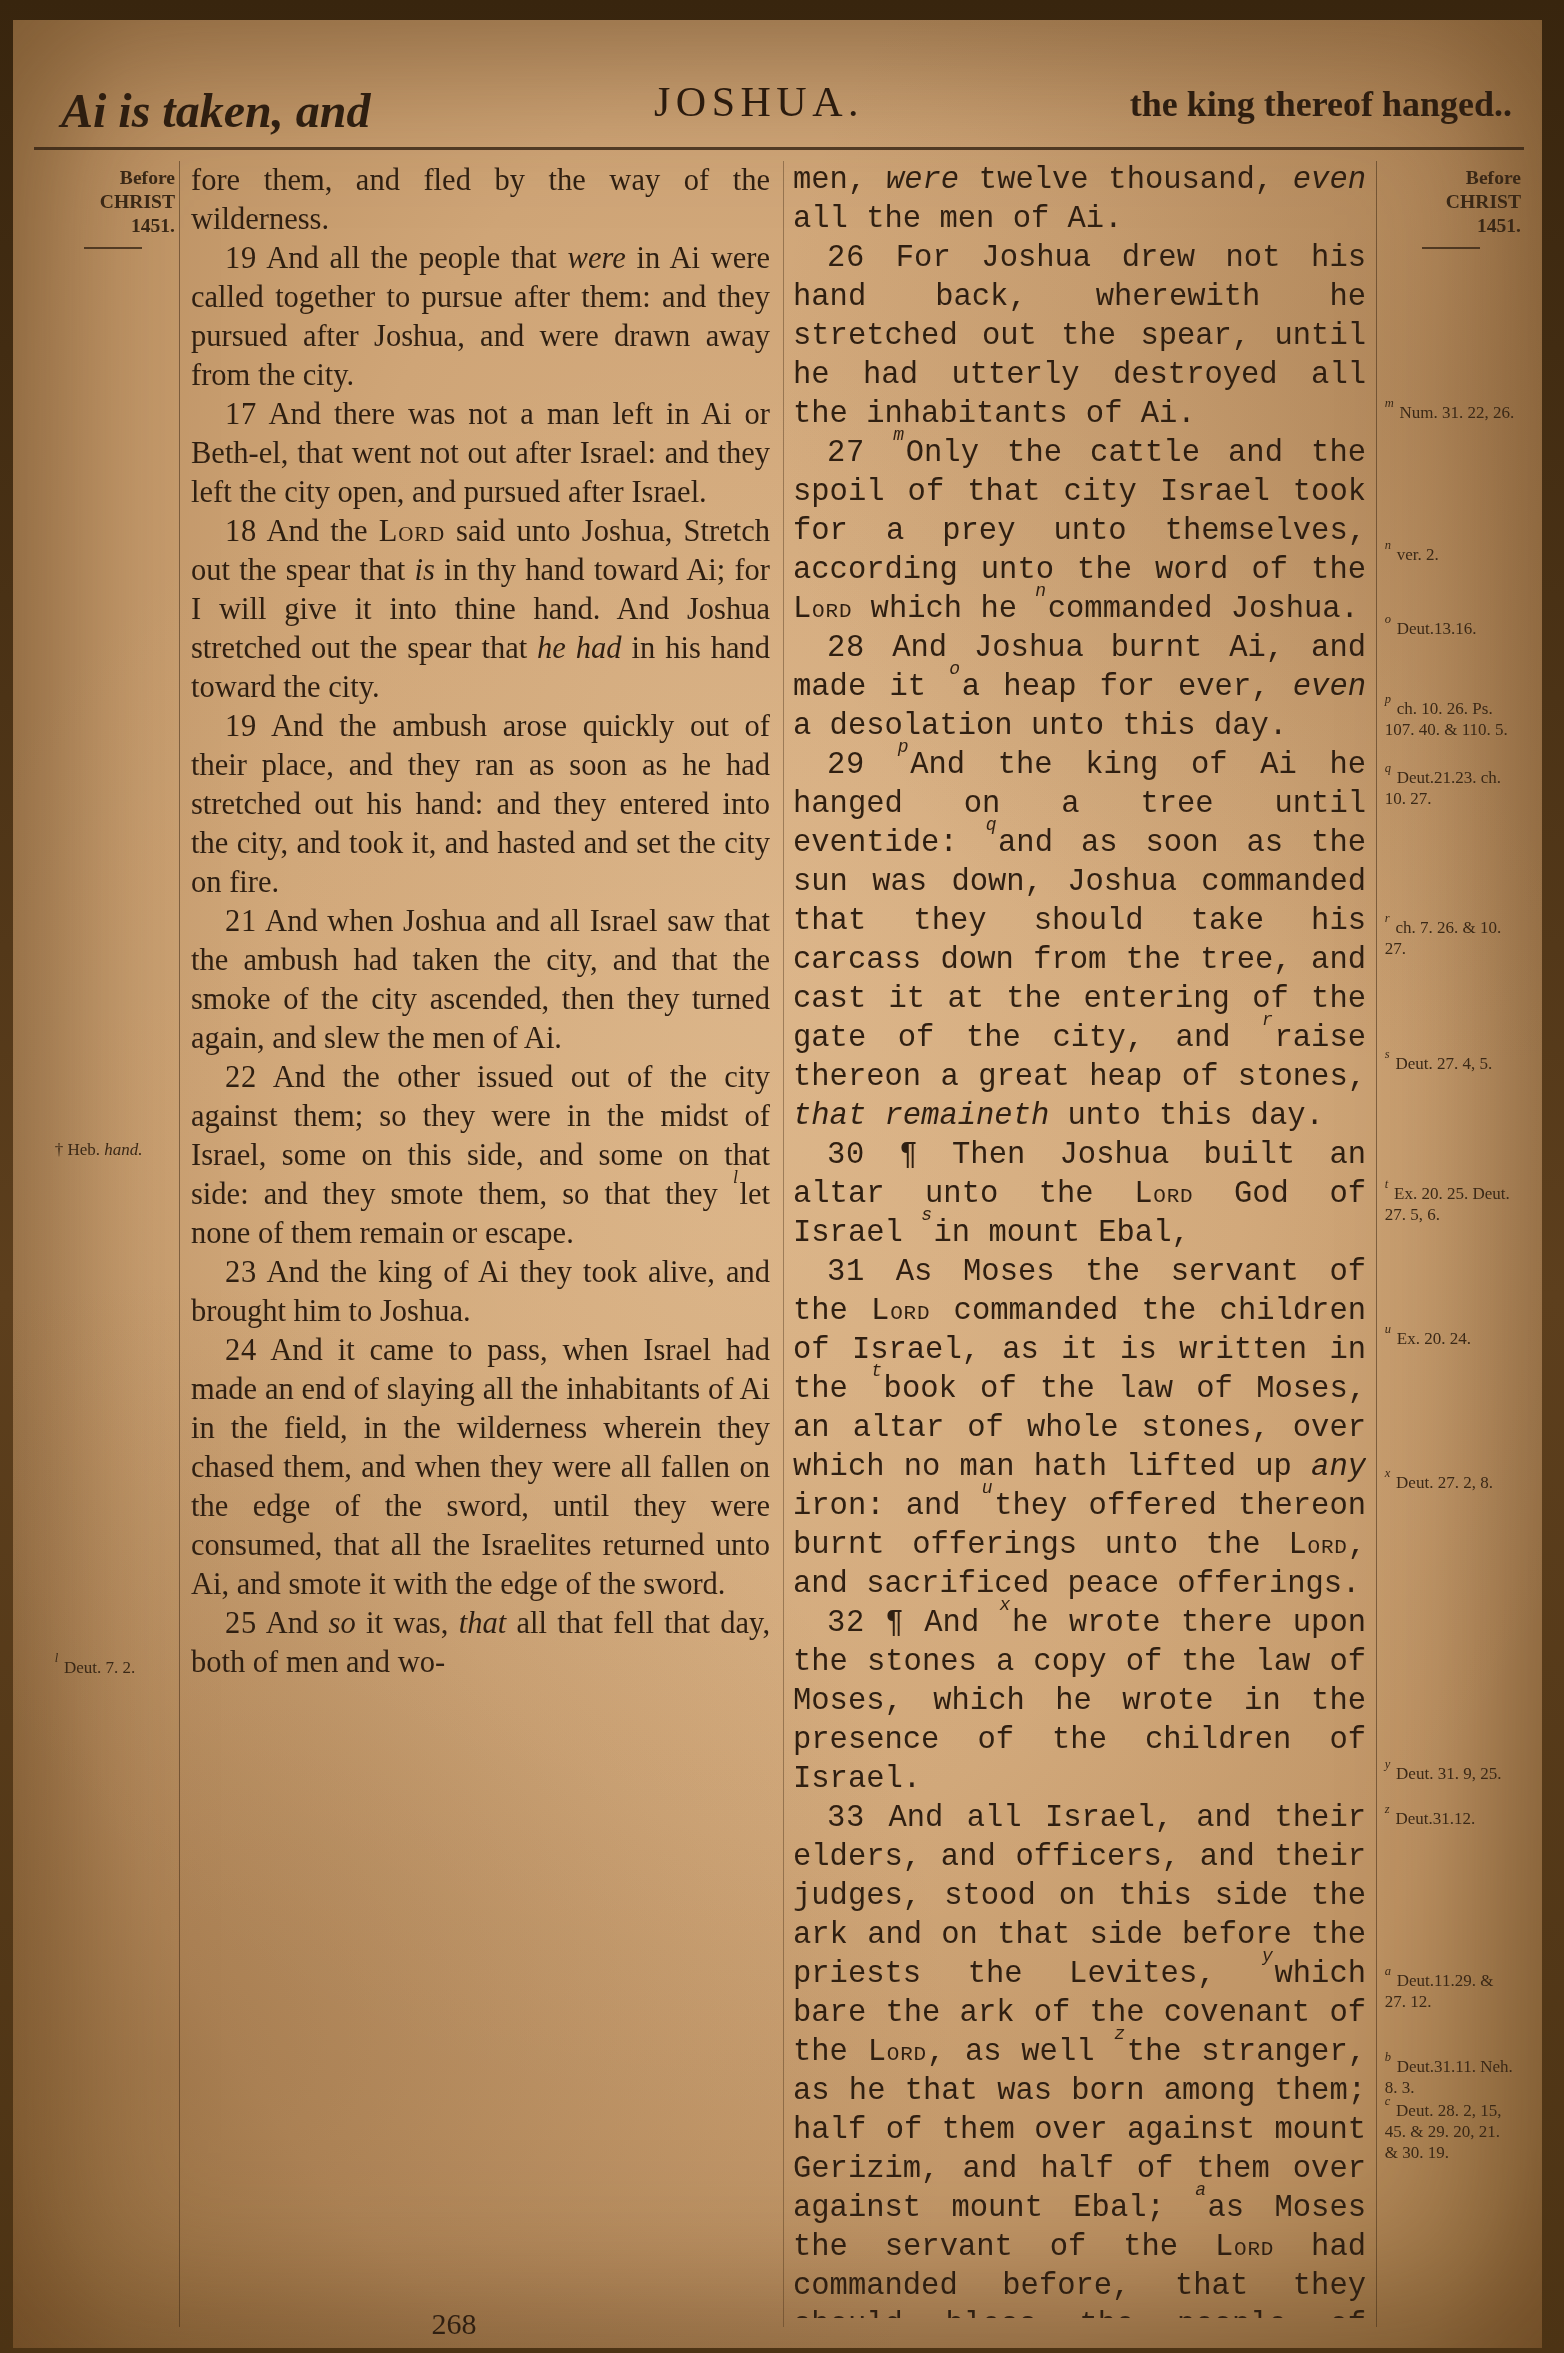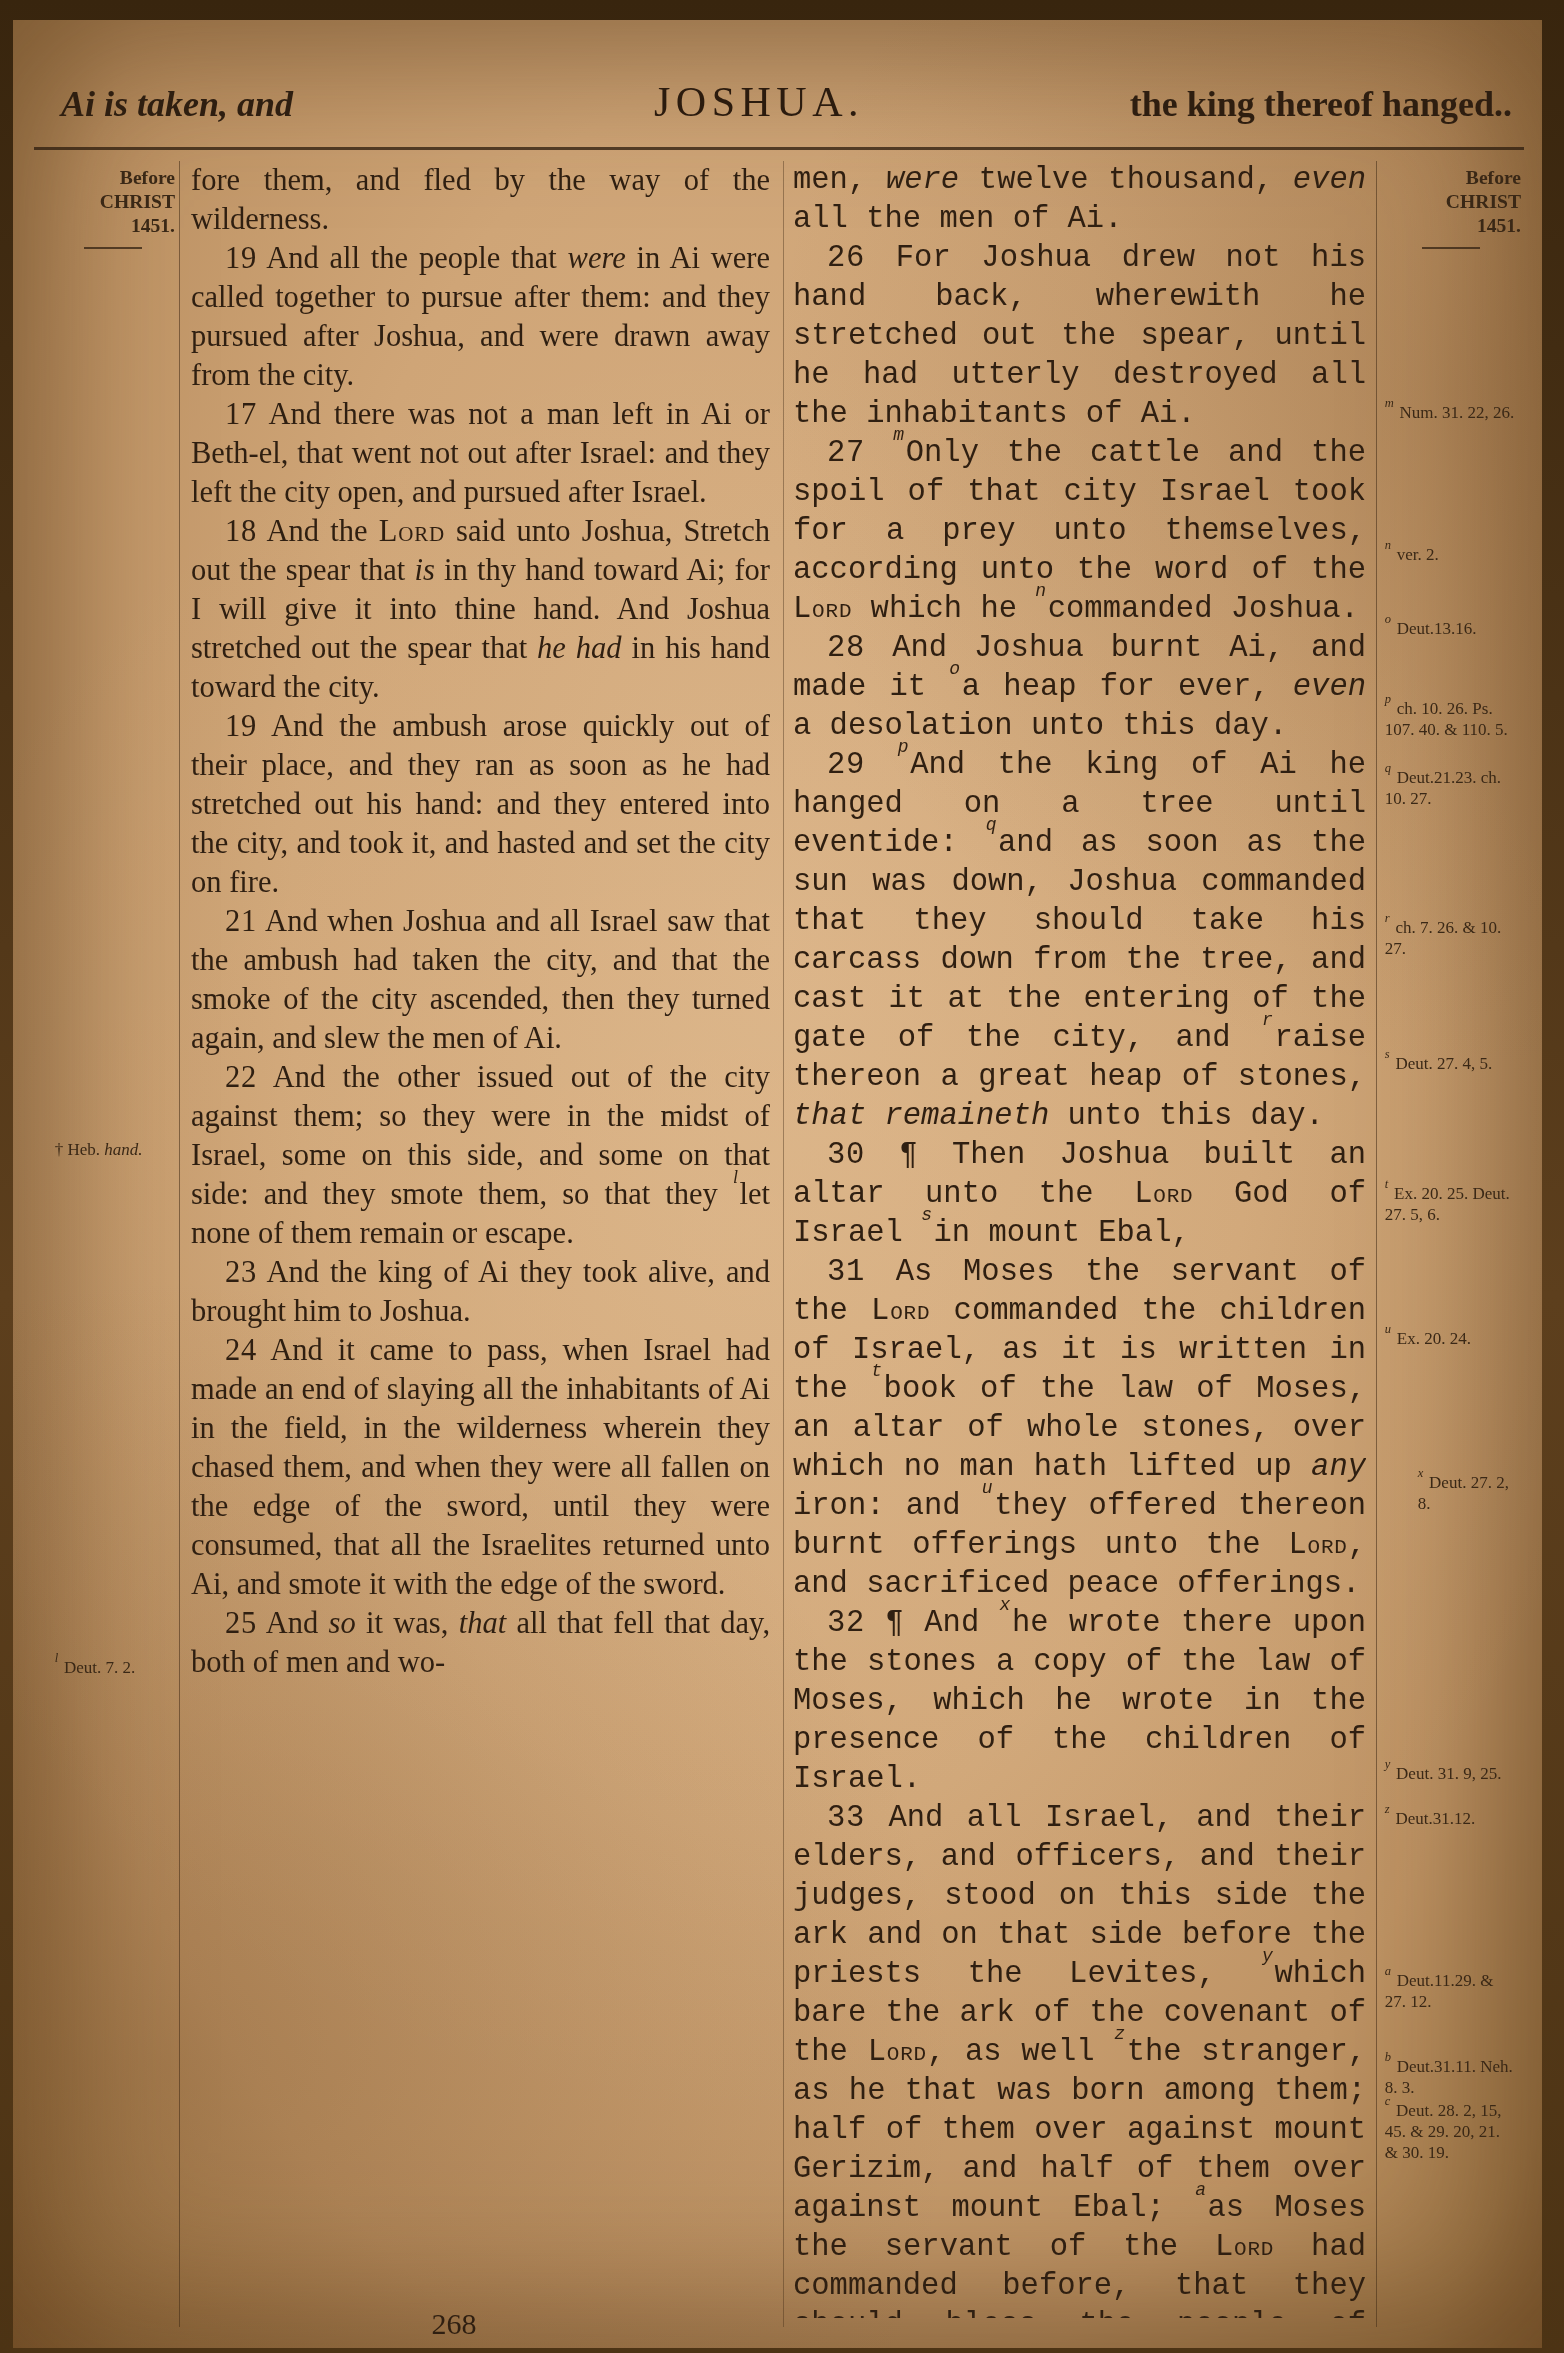--- a/index.html
+++ b/index.html
@@ -12,21 +12,21 @@
   .paper { position:absolute; left:12.5px; top:20.3px; right:23.5px; bottom:6.3px;
            background:radial-gradient(ellipse at 50% 40%, #d8b084 0%, #cfa577 45%, #bd9263 75%, #a37а4b 92%, #8d6538 100%);
            background:radial-gradient(ellipse at 50% 40%, #d8b084 0%, #cfa577 45%, #bd9263 75%, #a37b4b 92%, #8d6538 100%);
            box-shadow: inset 0 0 141px 39px rgba(88,57,24,.55); }
   .paper::after { content:""; position:absolute; inset:0; pointer-events:none;
            background:
              radial-gradient(circle at 10% 88%, rgba(110,72,34,.28), transparent 32%),
              radial-gradient(circle at 94% 16%, rgba(110,72,34,.22), transparent 28%),
              radial-gradient(circle at 48% 52%, rgba(255,228,186,.14), transparent 62%); }
 
-  .hdr-left  { position:absolute; left:61px;  top:83px; font-size:36px; font-weight:bold; font-style:italic; color:#2e1e10; }
+  .hdr-left  { position:absolute; left:61px;  top:83px; font-size:48px; font-weight:bold; font-style:italic; color:#2e1e10; }
   .hdr-right { position:absolute; right:53px; top:83px; font-size:36px; font-weight:bold; color:#2e1e10; }
   .hdr-center{ position:absolute; left:0; right:47px; top:78px; text-align:center; font-size:42px;
                letter-spacing:5.5px; color:#2b1b0e; }
 
   .rule-h { position:absolute; left:34px; right:41px; top:147px; border-top:3.1px solid rgba(48,31,15,.78); }
 
   .vline { position:absolute; top:161px; height:2166px; width:0; }
   .v1 { left:179px;  border-left:1.6px solid rgba(66,43,21,.55); }
   .v2 { left:783px; border-left:1.6px solid rgba(66,43,21,.40); }
   .v3 { left:1376px; border-left:1.6px solid rgba(66,43,21,.55); }
@@ -117,21 +117,21 @@
     </div>
   <div class="note" style="top: 236px;"><sup class="ref">m</sup> Num. 31. 22, 26.</div>
       <div class="note" style="top: 378px;"><sup class="ref">n</sup> ver. 2.</div>
       <div class="note" style="top: 452px;"><sup class="ref">o</sup> Deut.13.16.</div>
       <div class="note" style="top: 532px;"><sup class="ref">p</sup> ch. 10. 26. Ps. 107. 40. &amp; 110. 5.</div>
       <div class="note" style="top: 601px;"><sup class="ref">q</sup> Deut.21.23. ch. 10. 27.</div>
       <div class="note" style="top: 751px;"><sup class="ref">r</sup> ch. 7. 26. &amp; 10. 27.</div>
       <div class="note" style="top: 887px;"><sup class="ref">s</sup> Deut. 27. 4, 5.</div>
       <div class="note" style="top: 1017px;"><sup class="ref">t</sup> Ex. 20. 25. Deut. 27. 5, 6.</div>
       <div class="note" style="top: 1162px;"><sup class="ref">u</sup> Ex. 20. 24.</div>
-      <div class="note" style="top: 1306px; margin-left: 33px;"><sup class="ref">x</sup> Deut. 27. 2, 8.</div>
+      <div class="note" style="top: 1306px;"><sup class="ref">x</sup> Deut. 27. 2, 8.</div>
       <div class="note" style="top: 1597px;"><sup class="ref">y</sup> Deut. 31. 9, 25.</div>
       <div class="note" style="top: 1642px;"><sup class="ref">z</sup> Deut.31.12.</div>
       <div class="note" style="top: 1804px;"><sup class="ref">a</sup> Deut.11.29. &amp; 27. 12.</div>
       <div class="note" style="top: 1890px;"><sup class="ref">b</sup> Deut.31.11. Neh. 8. 3.</div>
       <div class="note" style="top: 1934px;"><sup class="ref">c</sup> Deut. 28. 2, 15, 45. &amp; 29. 20, 21. &amp; 30. 19.</div>
     </div>
 
   <div class="pageno">268</div>
 </div>
 

